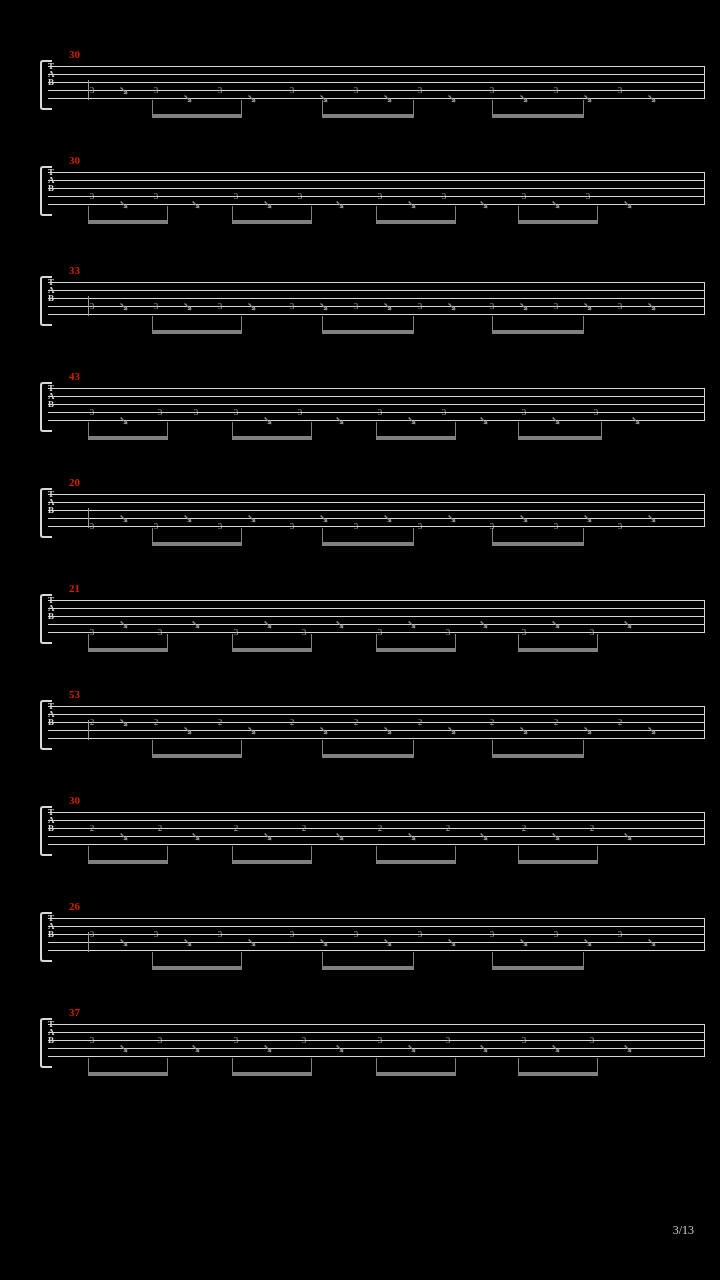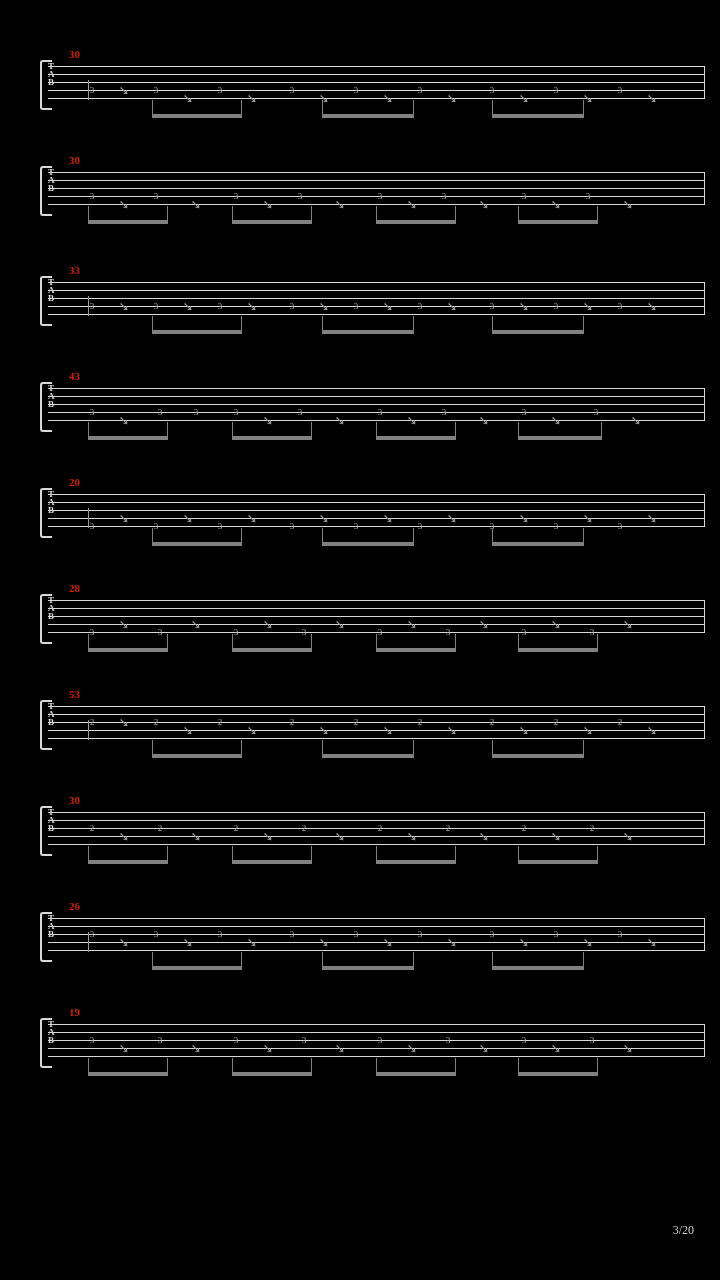--- a/index.html
+++ b/index.html
@@ -360,21 +360,21 @@
         <div class="beamstem" style="left: 152px; top: 52px; height: 14px;"></div>
         <div class="beamstem" style="left: 241px; top: 52px; height: 14px;"></div>
         <div class="beam" style="left: 322px; top: 66px; width: 92px;"></div>
         <div class="beamstem" style="left: 322px; top: 52px; height: 14px;"></div>
         <div class="beamstem" style="left: 413px; top: 52px; height: 14px;"></div>
         <div class="beam" style="left: 492px; top: 66px; width: 92px;"></div>
         <div class="beamstem" style="left: 492px; top: 52px; height: 14px;"></div>
         <div class="beamstem" style="left: 583px; top: 52px; height: 14px;"></div>
       </div>
       <div class="system" style="top: 582px;">
-        <div class="measure-number">28</div>
+        <div class="measure-number">21</div>
         <div class="staff">
           <div class="line l0"></div>
           <div class="line l1"></div>
           <div class="line l2"></div>
           <div class="line l3"></div>
           <div class="line l4"></div>
           <div class="brace"></div>
           <div class="tabmark t">T</div>
           <div class="tabmark a">A</div>
           <div class="tabmark b">B</div>
@@ -532,21 +532,21 @@
         <div class="beamstem" style="left: 152px; top: 52px; height: 14px;"></div>
         <div class="beamstem" style="left: 241px; top: 52px; height: 14px;"></div>
         <div class="beam" style="left: 322px; top: 66px; width: 92px;"></div>
         <div class="beamstem" style="left: 322px; top: 52px; height: 14px;"></div>
         <div class="beamstem" style="left: 413px; top: 52px; height: 14px;"></div>
         <div class="beam" style="left: 492px; top: 66px; width: 92px;"></div>
         <div class="beamstem" style="left: 492px; top: 52px; height: 14px;"></div>
         <div class="beamstem" style="left: 583px; top: 52px; height: 14px;"></div>
       </div>
       <div class="system" style="top: 1006px;">
-        <div class="measure-number">19</div>
+        <div class="measure-number">37</div>
         <div class="staff">
           <div class="line l0"></div>
           <div class="line l1"></div>
           <div class="line l2"></div>
           <div class="line l3"></div>
           <div class="line l4"></div>
           <div class="brace"></div>
           <div class="tabmark t">T</div>
           <div class="tabmark a">A</div>
           <div class="tabmark b">B</div>
@@ -575,14 +575,14 @@
         <div class="beamstem" style="left: 232px; top: 52px; height: 14px;"></div>
         <div class="beamstem" style="left: 311px; top: 52px; height: 14px;"></div>
         <div class="beam" style="left: 376px; top: 66px; width: 80px;"></div>
         <div class="beamstem" style="left: 376px; top: 52px; height: 14px;"></div>
         <div class="beamstem" style="left: 455px; top: 52px; height: 14px;"></div>
         <div class="beam" style="left: 518px; top: 66px; width: 80px;"></div>
         <div class="beamstem" style="left: 518px; top: 52px; height: 14px;"></div>
         <div class="beamstem" style="left: 597px; top: 52px; height: 14px;"></div>
       </div>
     </div>
-  <div class="page-number">3/20</div>
+  <div class="page-number">3/13</div>
 </div>
 
 </body></html>

